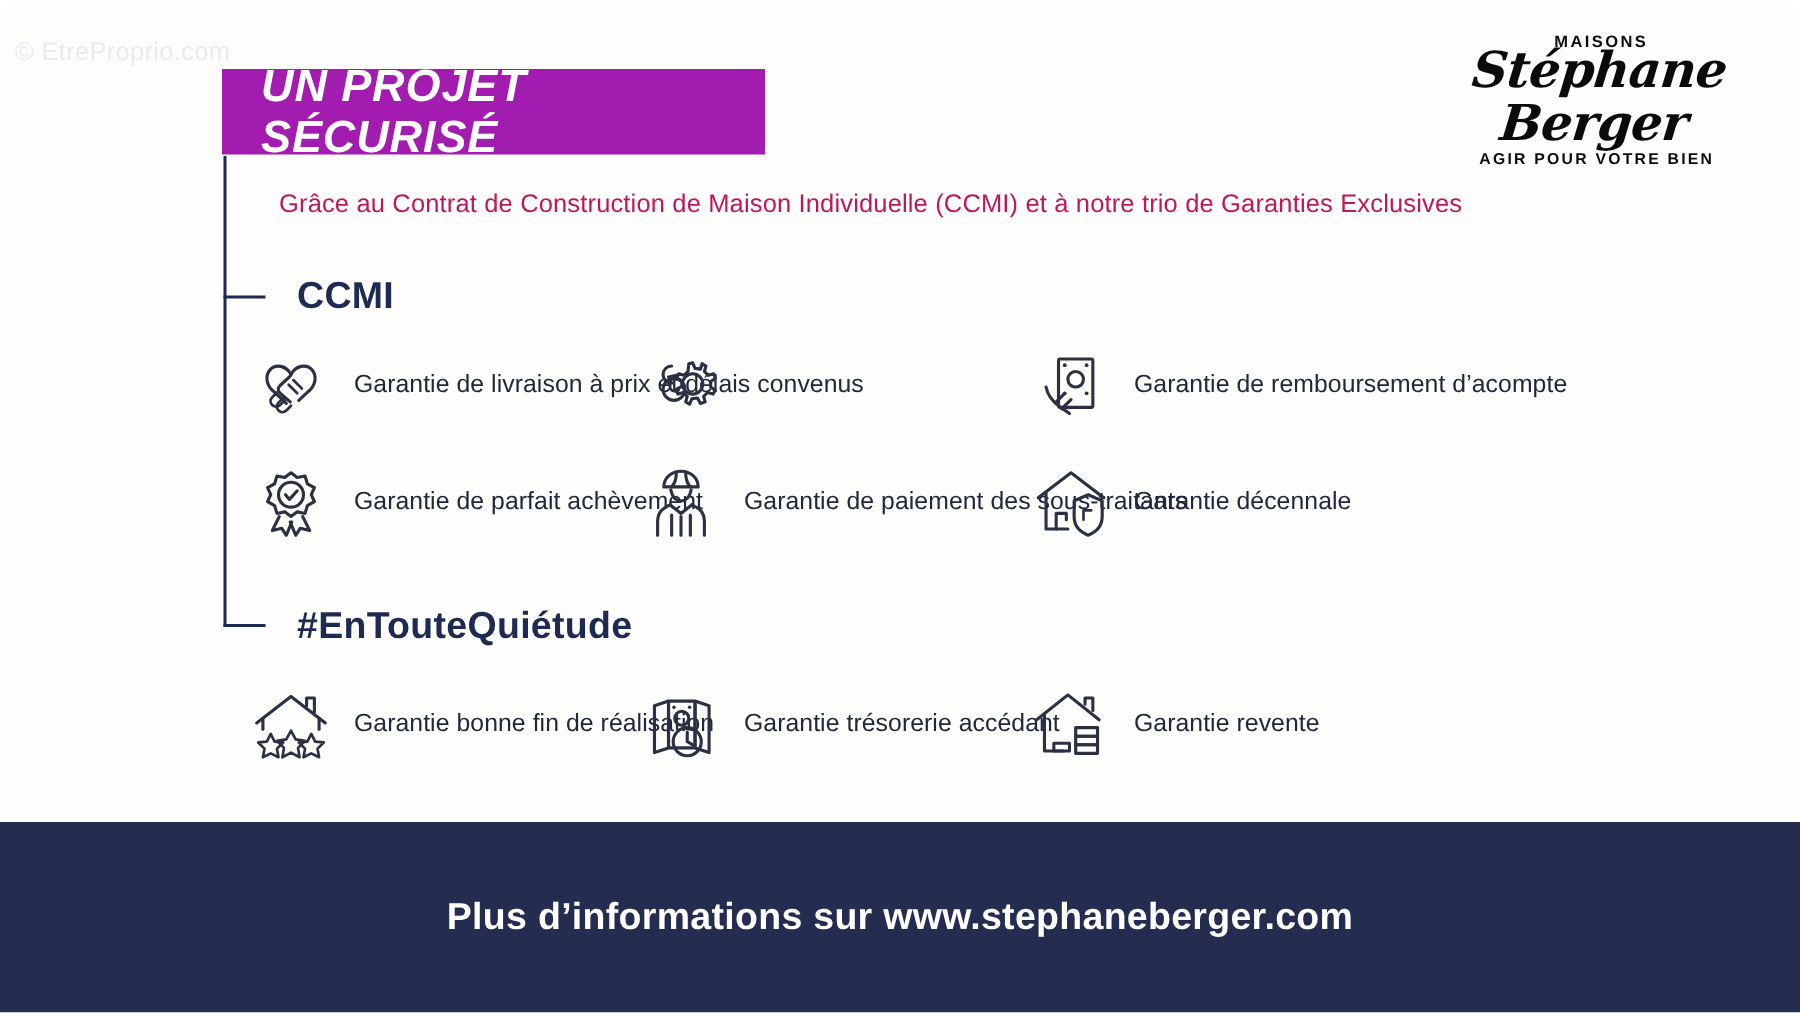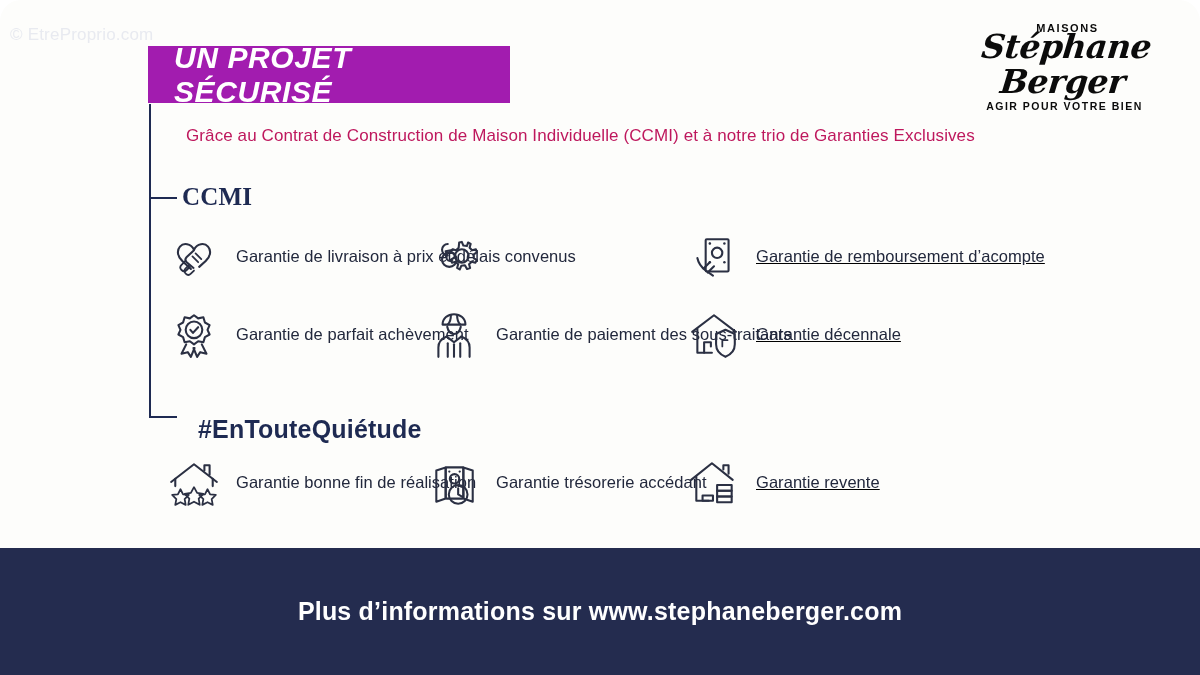--- a/index.html
+++ b/index.html
@@ -128,22 +128,22 @@
   .bracket .tick-quietude { top: 312px; }
 
   
   .section-heading {
     position: absolute;
     font-size: 25px;
     font-weight: bold;
     color: #1e2a52;
     letter-spacing: 0.2px;
   }
-  .heading-ccmi { left: 182px; top: 183px; font-family: Liberation Serif, serif; }
-  .heading-quietude { left: 198px; top: 403px; margin-top: 12px; }
+  .heading-ccmi { left: 198px; top: 183px; }
+  .heading-quietude { left: 198px; top: 403px; }
 
   
   .items {
     position: absolute;
     left: 166px;
     top: 0;
     width: 1000px;
   }
   .item {
     position: absolute;
@@ -167,21 +167,21 @@
   .item .label {
     font-size: 16.5px;
     line-height: 1.32;
     color: #22283c;
     letter-spacing: 0.05px;
   }
 
   
   .col-1 { left: 0px; }
   .col-2 { left: 260px; }
-  .col-3 { left: 520px; text-decoration: underline; }
+  .col-3 { left: 520px; }
 
   .row-1 { top: 229px; }
   .row-2 { top: 307px; justify-content: space-between; }
   .row-3 { top: 455px; }
 
   
   .footer {
     position: absolute;
     left: 0;
     bottom: 0;

